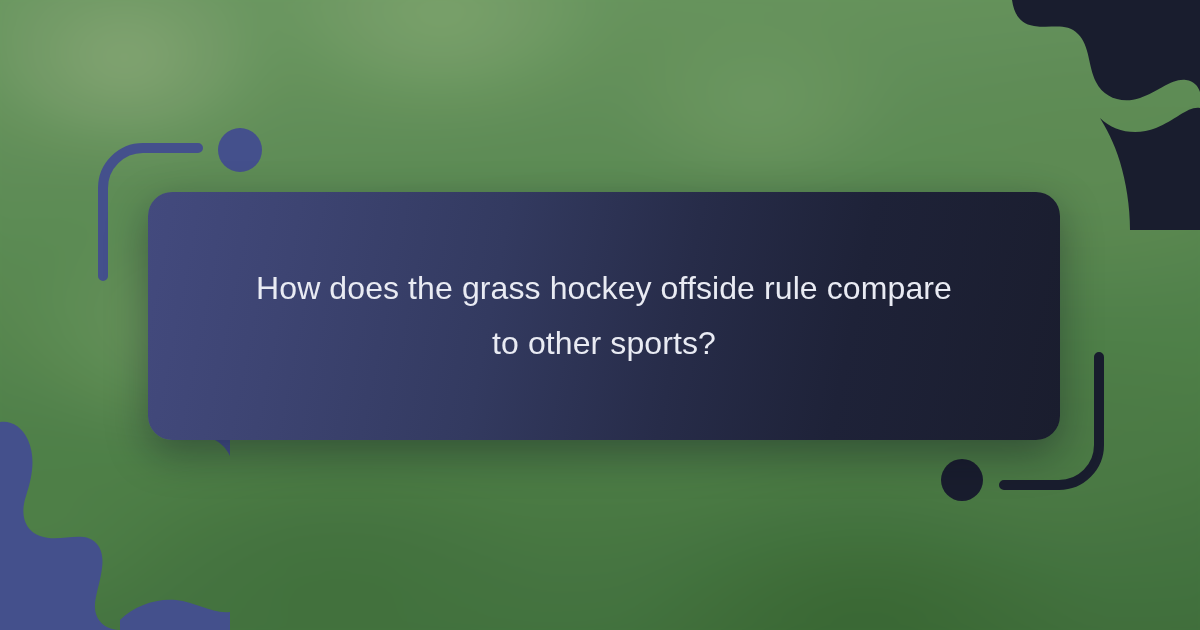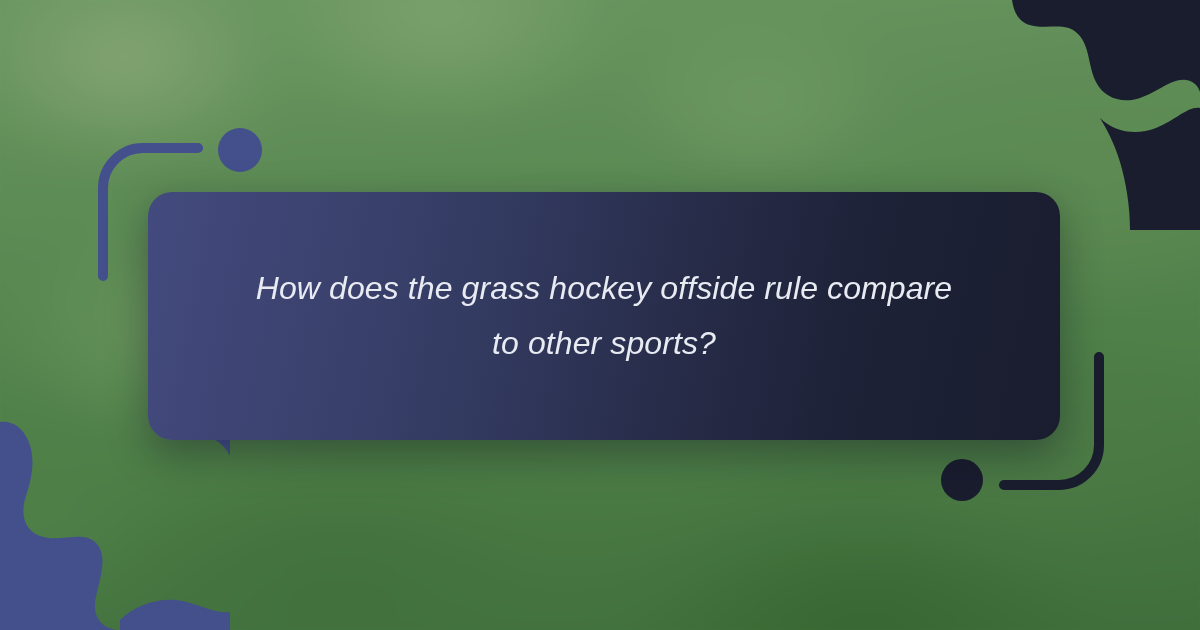--- a/index.html
+++ b/index.html
@@ -99,21 +99,20 @@
   }
 
   .card-question {
     color: #e9ebf3;
     font-size: 32px;
     line-height: 1.72;
     font-weight: 400;
     text-align: center;
     letter-spacing: 0.1px;
     max-width: 700px;
-    font-style: italic;
   }
 </style>
 </head>
 <body>
 
 <div id="stage">
 
   <div class="bg-photo"></div>
   <div class="bg-grain"></div>
 

